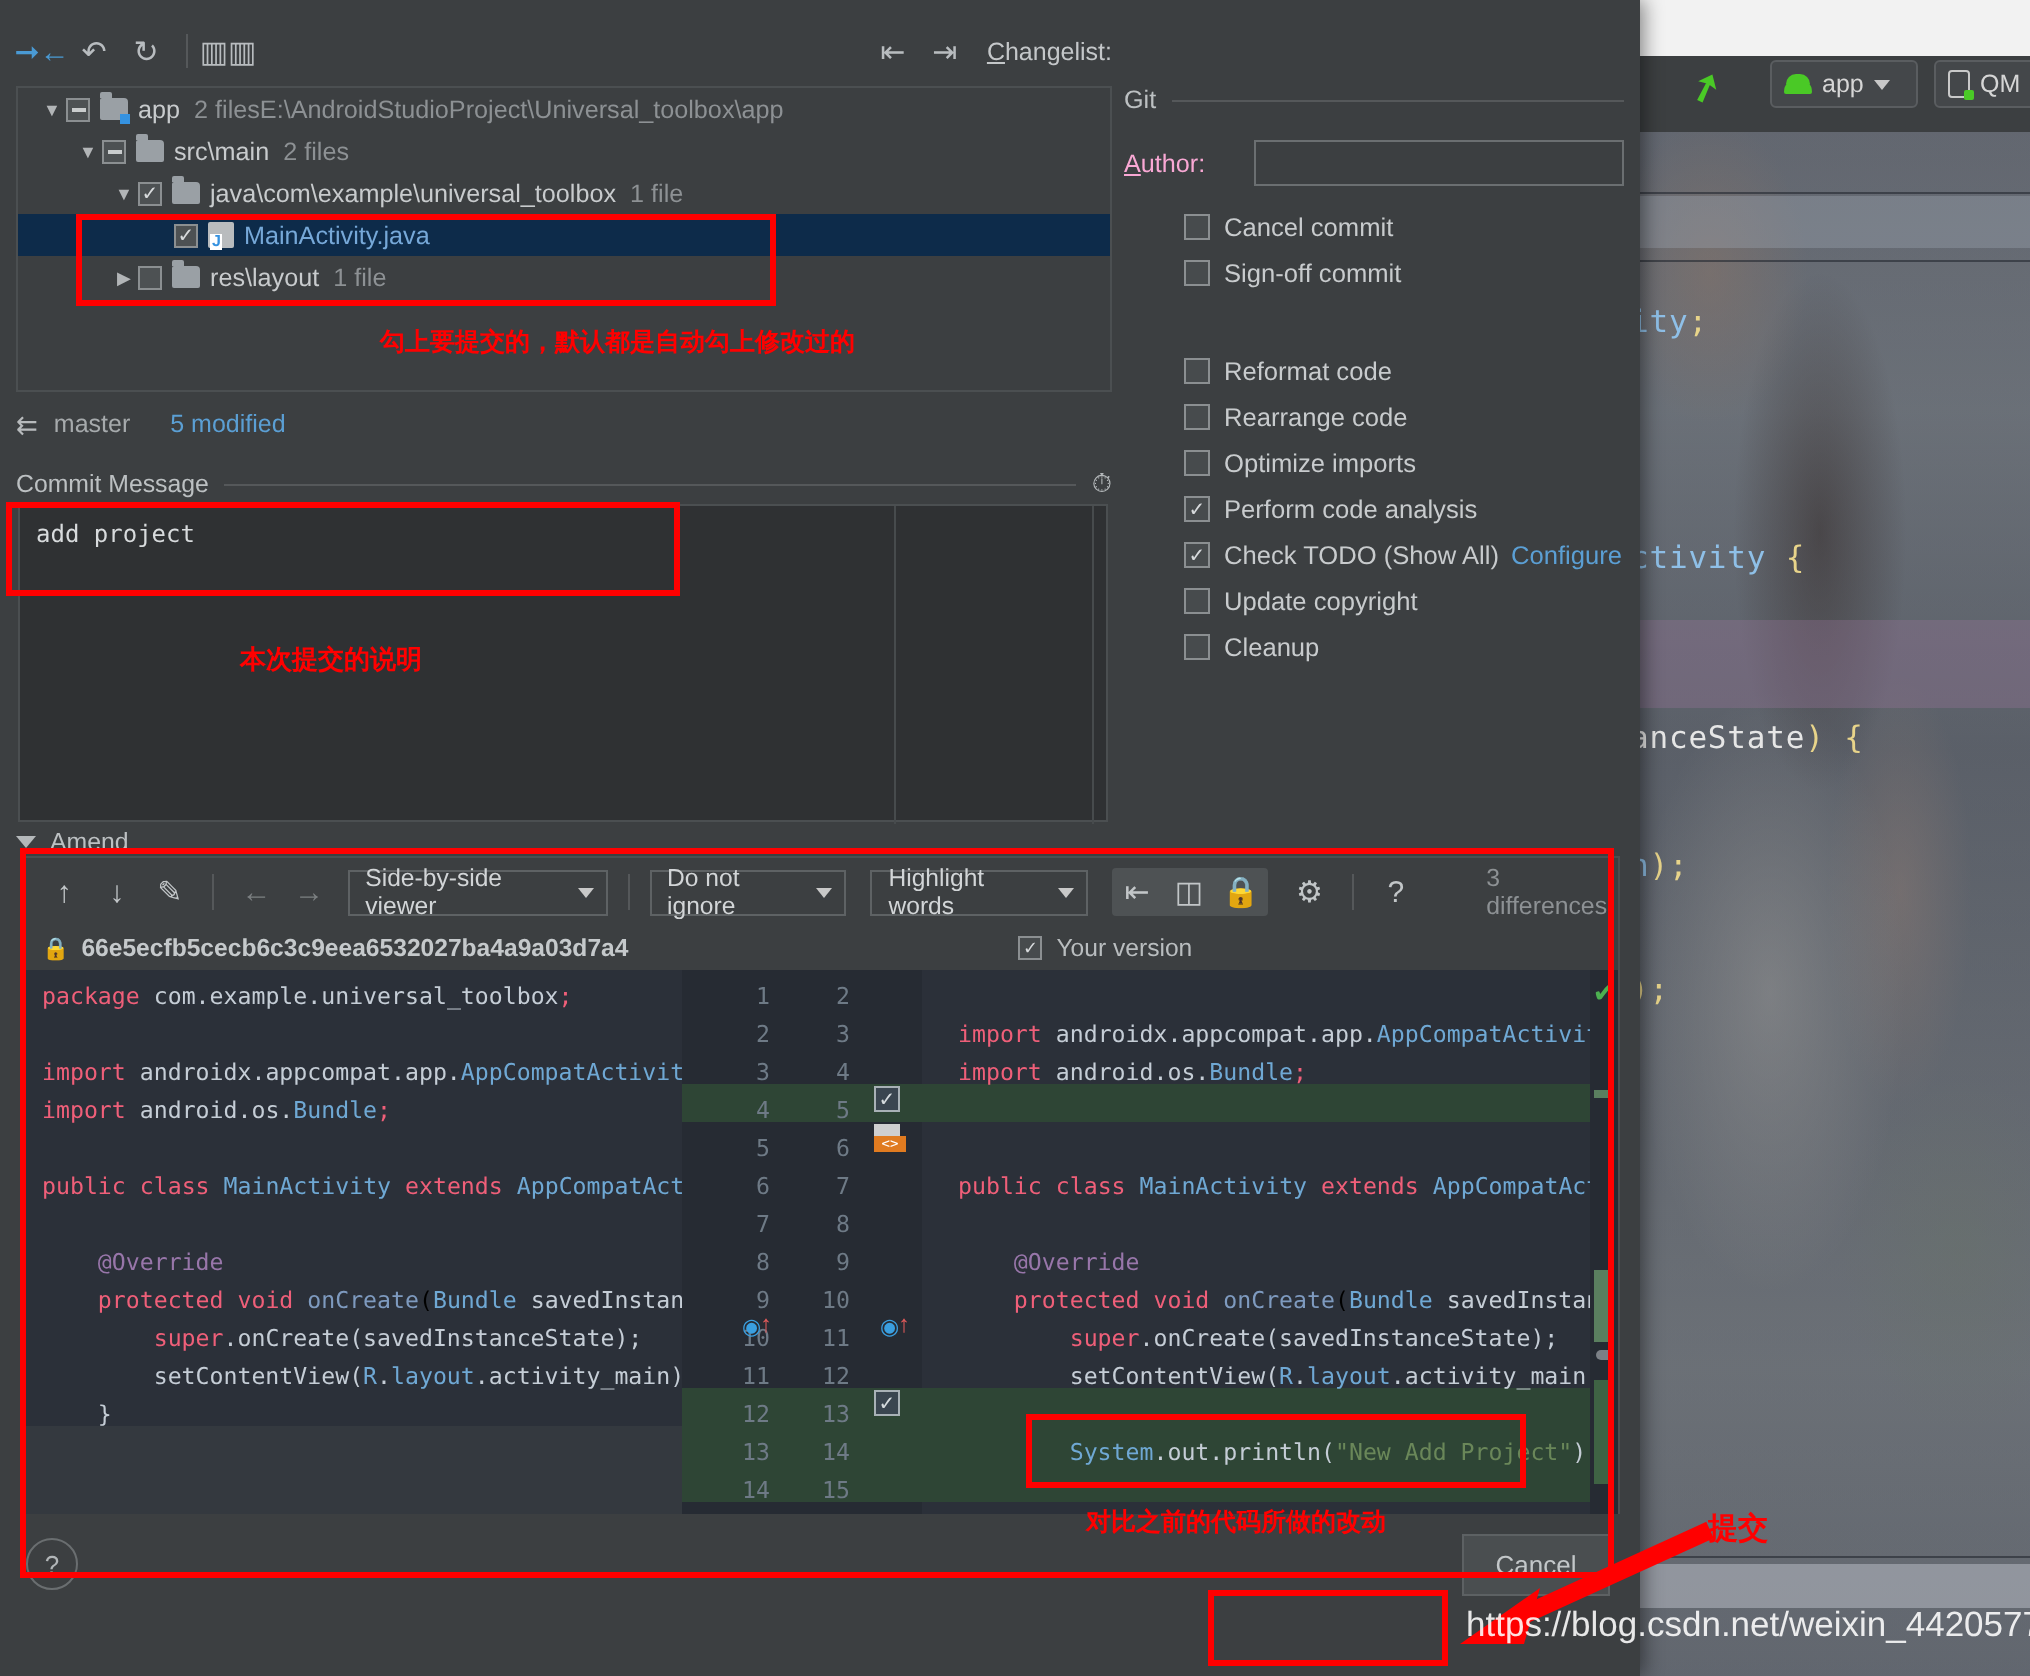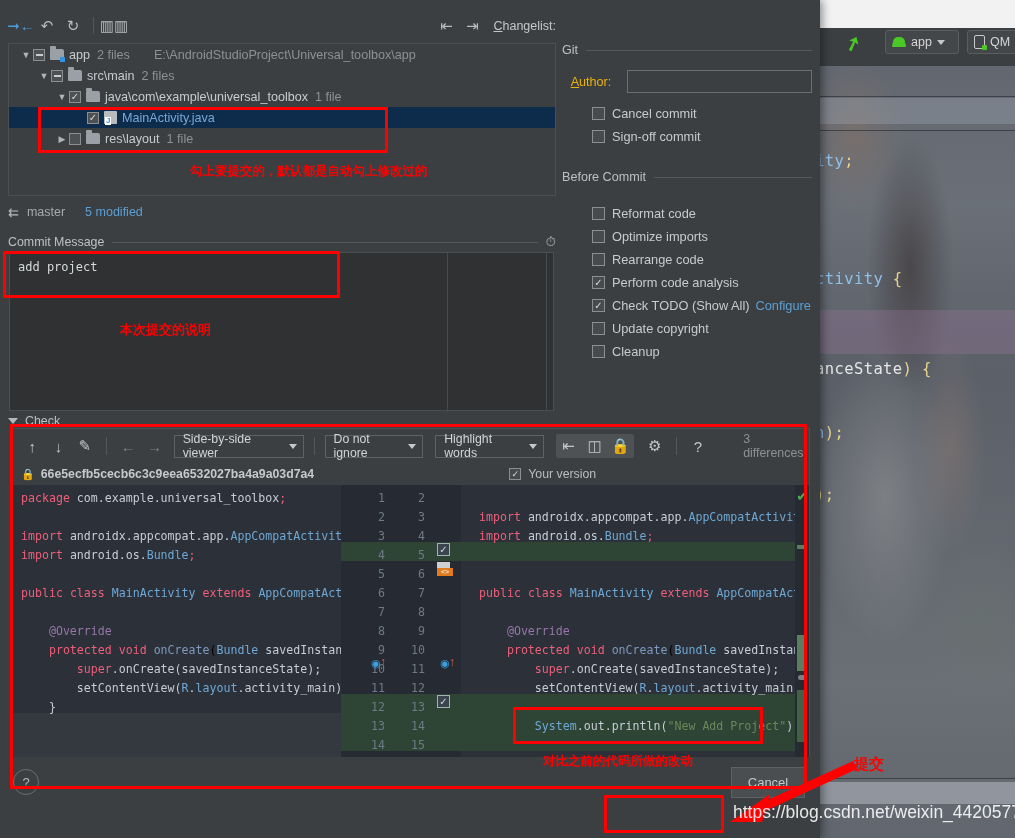--- a/index.html
+++ b/index.html
@@ -114,21 +114,21 @@
            background:#9aa0a5; border-radius:1px 1px 0 0;}
   .folder.app:after{ content:""; position:absolute; right:-1px; bottom:-2px; width:5px; height:5px;
            background:#3592e0;}
   .jfile{ width:13px; height:13px; margin-right:5px; position:relative; flex:none;
           background:#b9bcbe; border-radius:1px;}
   .jfile:after{ content:"J"; position:absolute; left:1px; bottom:-1px; font-size:8px; color:#3592e0;
           font-weight:bold; background:#fff; line-height:8px; padding:0 1px;}
   .tname{ color:#c8cbcd; }
   .tname.blue{ color:#76a8d8; }
   .tmeta{ color:#8d9194; margin-left:7px; }
-  .tpath{ color:#8d9194; margin-left:24px; }
+  .tpath{ color:#8d9194; margin-left:0; }
 
   .branchbar{
     position:absolute; left:8px; top:200px; width:548px; height:24px;
     display:flex; align-items:center; font-size:12.5px; color:#a6aaac; gap:8px;
   }
   .branchbar .brname{ color:#a6aaac; }
   .branchbar .brmod{ color:#5b9fd4; margin-left:12px; }
 
   
   .cm-head{
@@ -148,21 +148,21 @@
   }
   .cm-div1{ position:absolute; left:437px; top:0; width:1px; height:159px; background:#474b4d;}
   .cm-div2{ position:absolute; left:536px; top:0; width:1px; height:159px; background:#474b4d;}
 
   
   .opts{ position:absolute; left:562px; top:43px; width:250px; height:370px; }
   .sec-head{ display:flex; align-items:center; gap:8px; margin-bottom:14px;}
   .sec-head .lbl{ font-size:12.6px; color:#bcc0c2; white-space:nowrap;}
   .sec-head .rule{ flex:1; height:1px; background:#55585a;}
   .frow{ display:flex; align-items:center; height:21px; margin-bottom:2px; font-size:12.6px; color:#c6cacc;}
-  .frow .k{ width:58px; text-align:center; margin-right:7px; color:#eab308;}
+  .frow .k{ width:58px; text-align:left; margin-right:7px; color:#f9a8d4;}
   .txtfield{ flex:1; height:23px; background:#3c3f41; border:1px solid #6b6f71; }
   .opt{ display:flex; align-items:center; height:23px; padding-left:30px; font-size:12.8px; color:#c8cbcd;}
   .opt .ocb{ width:13px; height:13px; border:1px solid #8b8f91; background:#474b4d; margin-right:7px;
              display:inline-flex; align-items:center; justify-content:center; color:#d7dadc; font-size:10px;
              flex:none;}
   .opt a{ color:#5b9fd4; margin-left:6px; text-decoration:none; }
   u.acc{ text-decoration:underline; }
 
   
   .diff-head{ position:absolute; left:8px; top:414px; display:flex; align-items:center; gap:7px;}
@@ -380,36 +380,32 @@
         <div class="opt">
           <span class="ocb"></span>
           <span>Cancel commit</span>
         </div>
         <div class="opt">
           <span class="ocb"></span>
           <span>Sign-off commit</span>
         </div>
 
         <div style="height:22px"></div>
-        <div class="sec-head">
-          <span class="lbl">Before Commit</span>
-          <span class="rule"></span>
-        </div>
         <div style="height:4px"></div>
         <div class="opt">
           <span class="ocb"></span>
           <span>Reformat code</span>
         </div>
         <div class="opt">
           <span class="ocb"></span>
+          <span>Rearrange code</span>
+        </div>
+        <div class="opt">
+          <span class="ocb"></span>
           <span>Optimize imports</span>
-        </div>
-        <div class="opt">
-          <span class="ocb"></span>
-          <span>Rearrange code</span>
         </div>
         <div class="opt">
           <span class="ocb">✓</span>
           <span>Perform code analysis</span>
         </div>
         <div class="opt">
           <span class="ocb">✓</span>
           <span>Check TODO (Show All)</span>
           <a href="#">Configure</a>
         </div>
@@ -418,21 +414,21 @@
           <span>Update copyright</span>
         </div>
         <div class="opt">
           <span class="ocb"></span>
           <span>Cleanup</span>
         </div>
       </div>
 
       <div class="diff-head">
         <span class="tri"></span>
-        <span class="lbl">Check</span>
+        <span class="lbl">Amend</span>
       </div>
 
       <div class="diffpanel">
         <div class="dtb">
           <span class="dtb-ic">↑</span>
           <span class="dtb-ic">↓</span>
           <span class="dtb-ic">✎</span>
           <span class="dtb-sep"></span>
           <span class="dtb-ic dim">←</span>
           <span class="dtb-ic dim">→</span>

